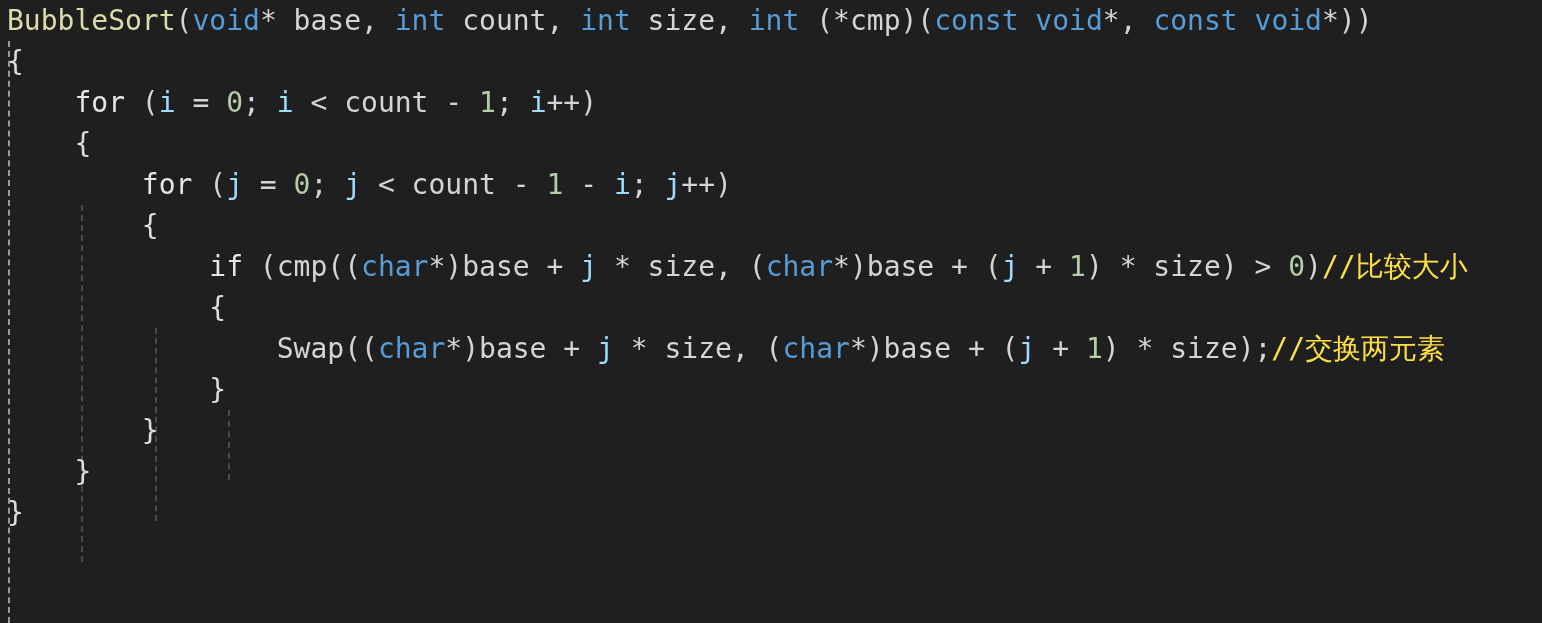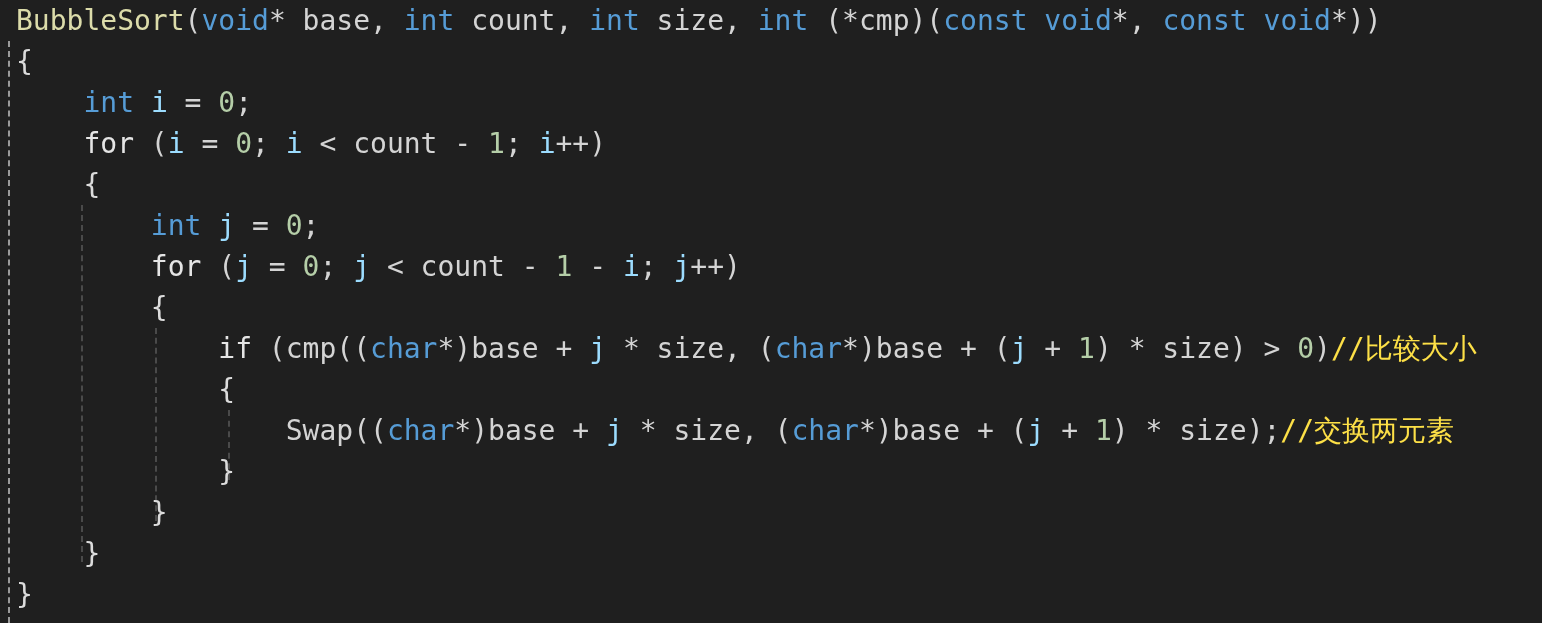--- a/index.html
+++ b/index.html
@@ -40,21 +40,21 @@
   
   .code {
     position: relative;
     padding: 0;
     margin: 0;
   }
   .line {
     height: 41px;
     white-space: pre;
     position: relative;
-    padding-left: 16px;
+    padding-left: 7px;
   }
 
   
   .t-plain    { color: #d4d4d4; }
   .t-func     { color: #dcdcaa; }
   .t-type     { color: #569cd6; }
   .t-ctrl     { color: #e5e5e5; }
   .t-var      { color: #9cdcfe; }
   .t-num      { color: #b5cea8; }
   .t-comment  { color: #fde047; }
@@ -67,24 +67,22 @@
 <div id="editor">
   <div class="guides">
       <div class="guide active" style="left: 8px; top: 41px; height: 582px;"></div>
       <div class="guide" style="left: 81px; top: 205px; height: 357px;"></div>
       <div class="guide" style="left: 155px; top: 328px; height: 193px;"></div>
       <div class="guide" style="left: 228px; top: 410px; height: 70px;"></div>
     </div>
   <div class="code">
       <div class="line"><span class="t-func">BubbleSort</span><span class="t-punct">(</span><span class="t-type">void</span><span class="t-plain">* base, </span><span class="t-type">int</span><span class="t-plain"> count, </span><span class="t-type">int</span><span class="t-plain"> size, </span><span class="t-type">int</span><span class="t-plain"> (*cmp)(</span><span class="t-type">const</span><span class="t-plain"> </span><span class="t-type">void</span><span class="t-plain">*, </span><span class="t-type">const</span><span class="t-plain"> </span><span class="t-type">void</span><span class="t-plain">*))</span></div>
       <div class="line"><span class="t-brace">{</span></div>
-      <div class="line"><span class="t-plain">    </span><span class="t-type">int</span><span class="t-plain"> </span><span class="t-var">i</span><span class="t-plain"> = </span><span class="t-num">0</span><span class="t-plain">;</span></div>
       <div class="line"><span class="t-plain">    </span><span class="t-ctrl">for</span><span class="t-plain"> (</span><span class="t-var">i</span><span class="t-plain"> = </span><span class="t-num">0</span><span class="t-plain">; </span><span class="t-var">i</span><span class="t-plain"> &lt; count - </span><span class="t-num">1</span><span class="t-plain">; </span><span class="t-var">i</span><span class="t-plain">++)</span></div>
       <div class="line"><span class="t-plain">    </span><span class="t-brace">{</span></div>
-      <div class="line"><span class="t-plain">        </span><span class="t-type">int</span><span class="t-plain"> </span><span class="t-var">j</span><span class="t-plain"> = </span><span class="t-num">0</span><span class="t-plain">;</span></div>
       <div class="line"><span class="t-plain">        </span><span class="t-ctrl">for</span><span class="t-plain"> (</span><span class="t-var">j</span><span class="t-plain"> = </span><span class="t-num">0</span><span class="t-plain">; </span><span class="t-var">j</span><span class="t-plain"> &lt; count - </span><span class="t-num">1</span><span class="t-plain"> - </span><span class="t-var">i</span><span class="t-plain">; </span><span class="t-var">j</span><span class="t-plain">++)</span></div>
       <div class="line"><span class="t-plain">        </span><span class="t-brace">{</span></div>
       <div class="line"><span class="t-plain">            </span><span class="t-ctrl">if</span><span class="t-plain"> (cmp((</span><span class="t-type">char</span><span class="t-plain">*)base + </span><span class="t-var">j</span><span class="t-plain"> * size, (</span><span class="t-type">char</span><span class="t-plain">*)base + (</span><span class="t-var">j</span><span class="t-plain"> + </span><span class="t-num">1</span><span class="t-plain">) * size) &gt; </span><span class="t-num">0</span><span class="t-plain">)</span><span class="t-comment">//比较大小</span></div>
       <div class="line"><span class="t-plain">            </span><span class="t-brace">{</span></div>
       <div class="line"><span class="t-plain">                </span><span class="t-plain">Swap((</span><span class="t-type">char</span><span class="t-plain">*)base + </span><span class="t-var">j</span><span class="t-plain"> * size, (</span><span class="t-type">char</span><span class="t-plain">*)base + (</span><span class="t-var">j</span><span class="t-plain"> + </span><span class="t-num">1</span><span class="t-plain">) * size);</span><span class="t-comment">//交换两元素</span></div>
       <div class="line"><span class="t-plain">            </span><span class="t-brace">}</span></div>
       <div class="line"><span class="t-plain">        </span><span class="t-brace">}</span></div>
       <div class="line"><span class="t-plain">    </span><span class="t-brace">}</span></div>
       <div class="line"><span class="t-brace">}</span></div>
     </div>

